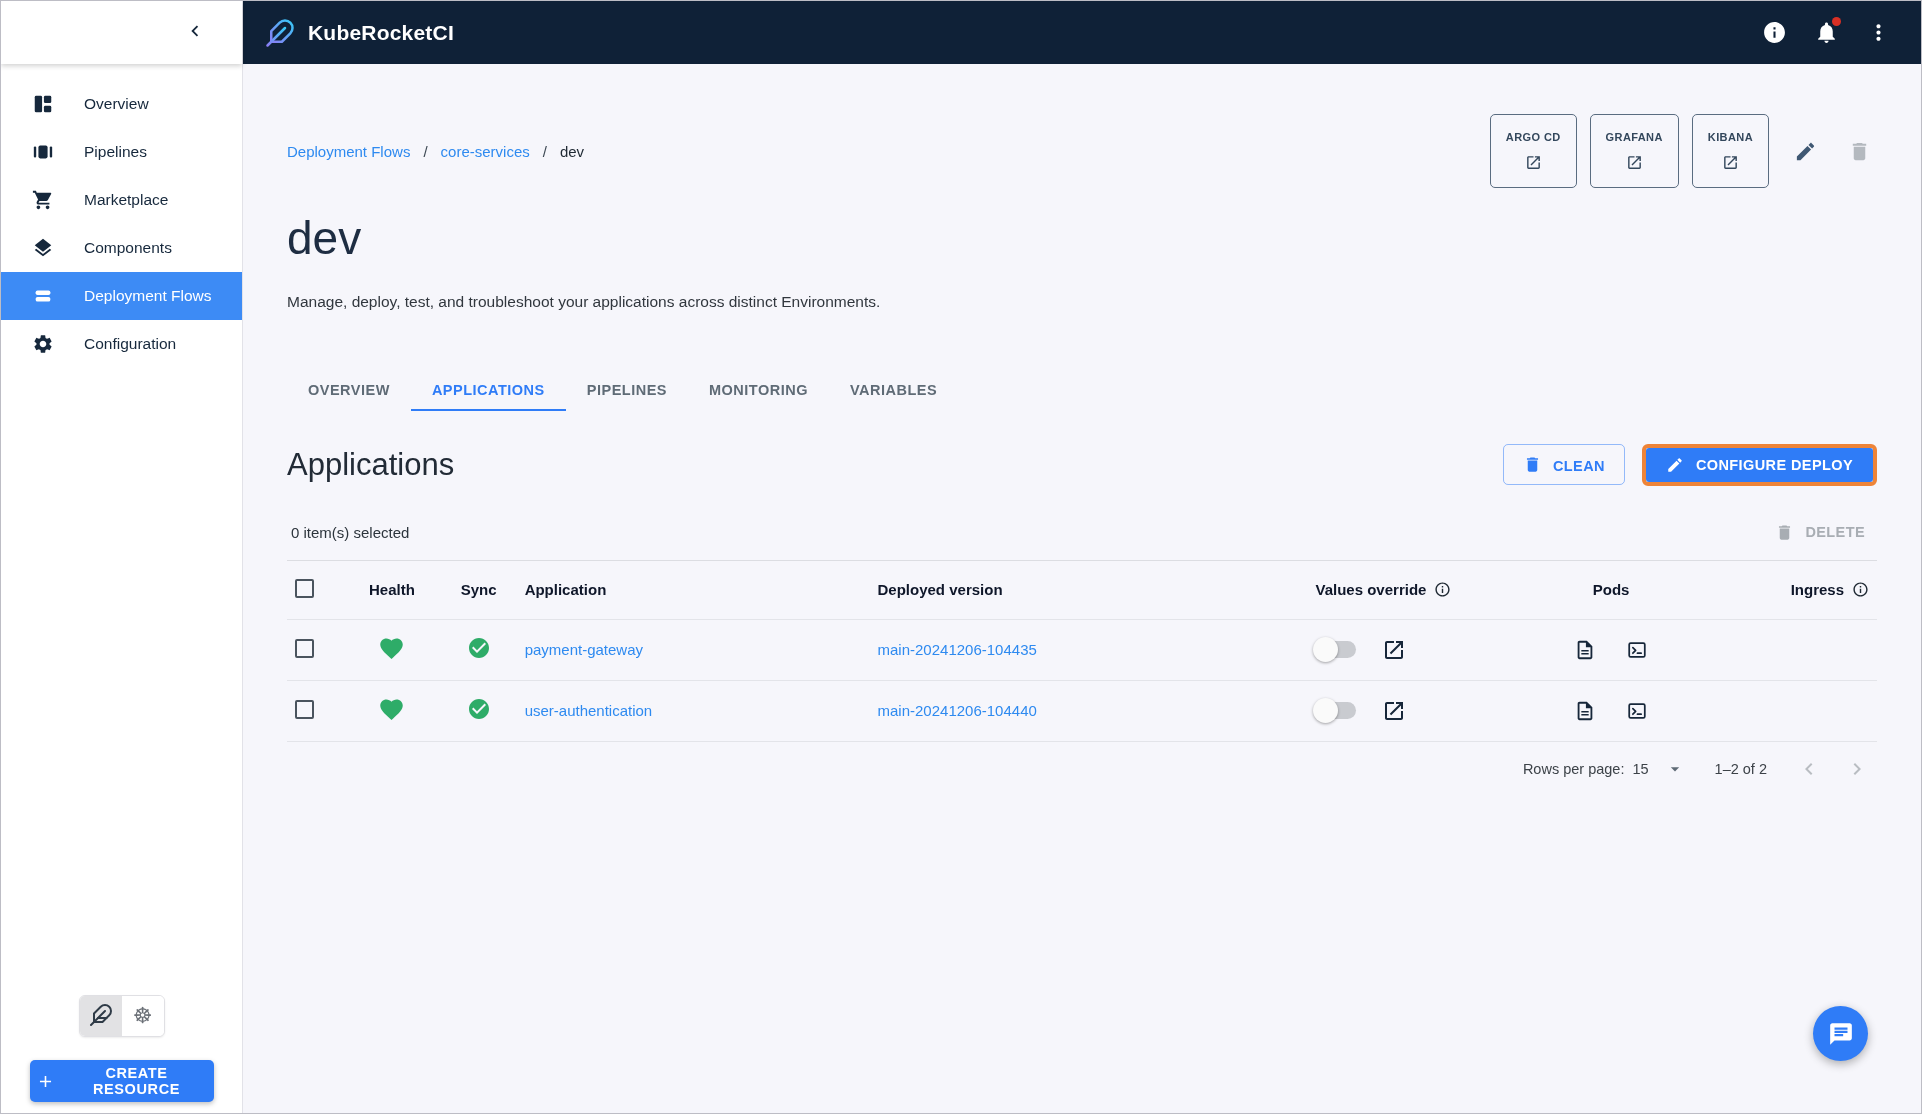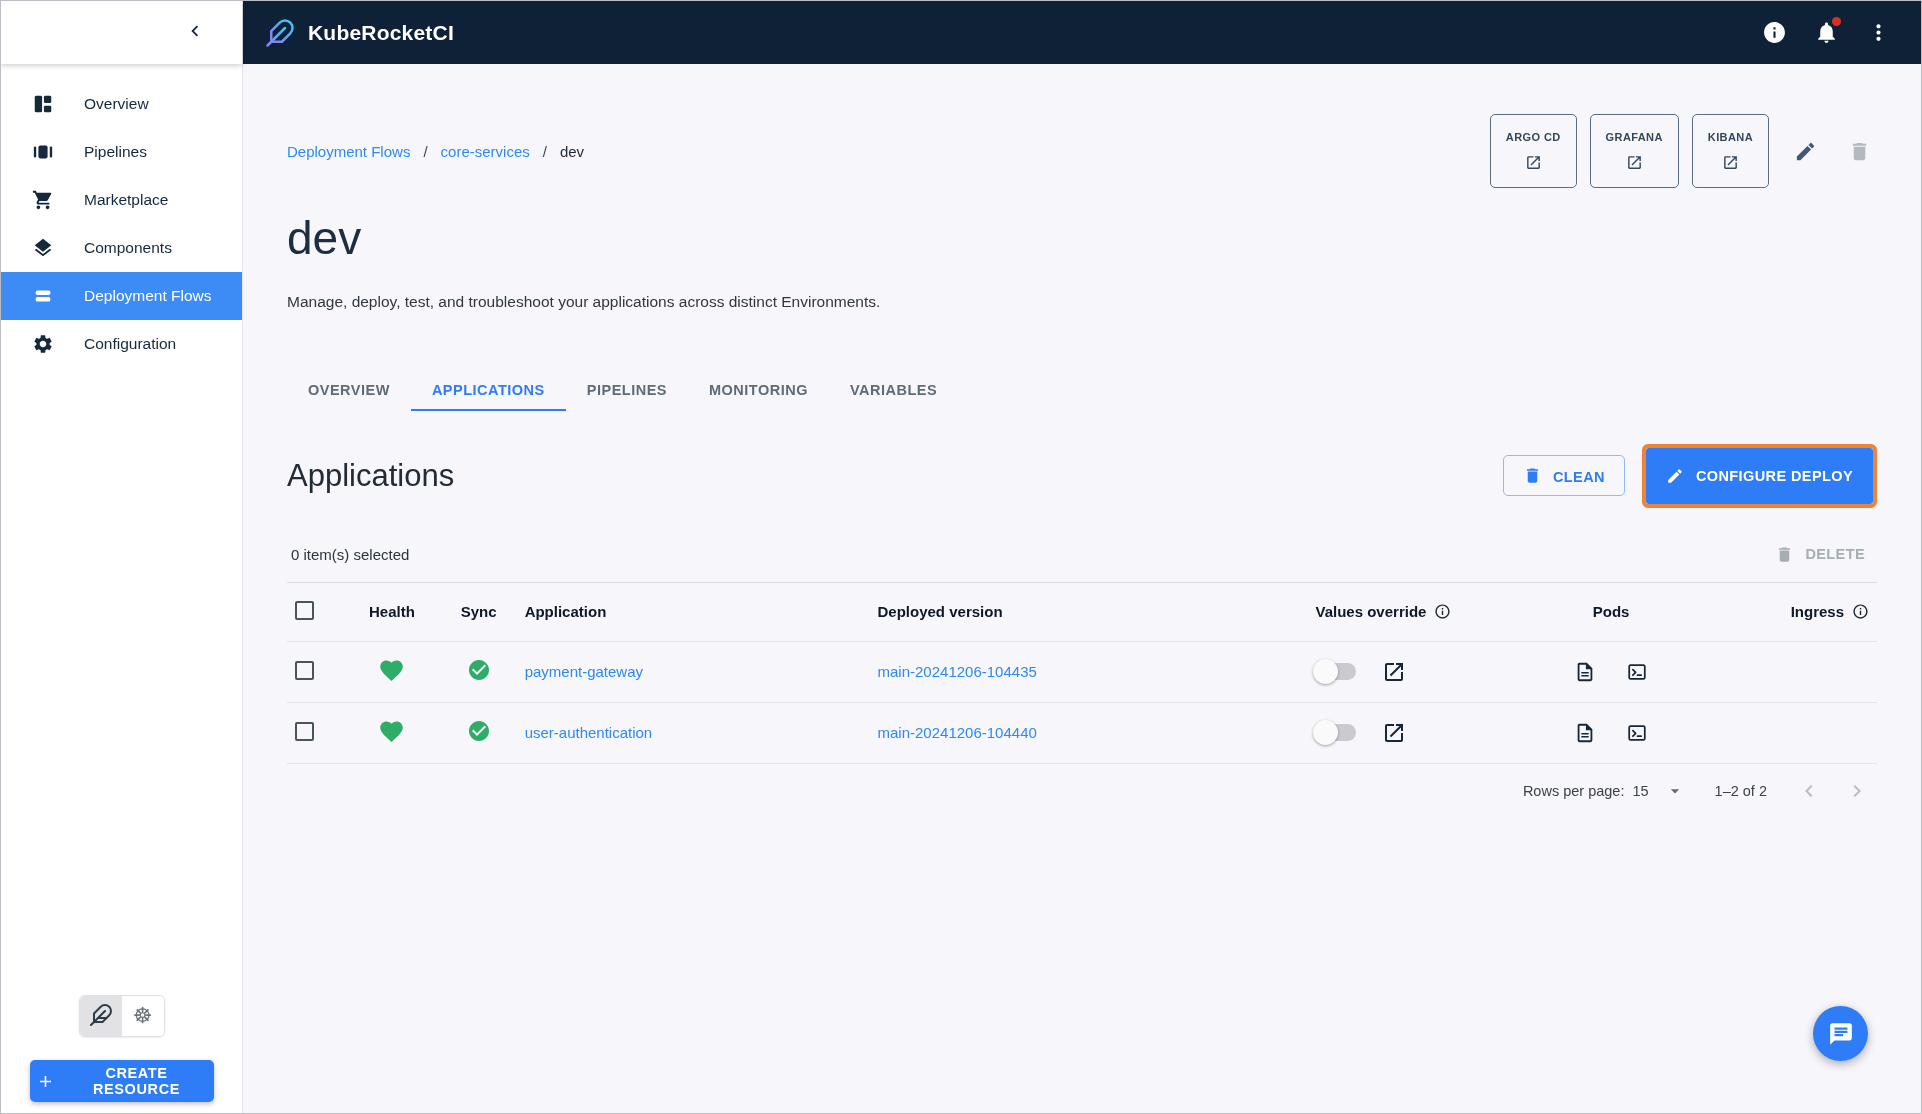--- a/index.html
+++ b/index.html
@@ -116,21 +116,21 @@
   .btn-outlined {
     display:flex; align-items:flex-end; gap:11px;
     padding:10px 19px;
     border:1px solid rgba(47,124,247,.5); background:transparent; border-radius:5px;
     color:#2f7cf7; font-size:14.5px; font-weight:bold; letter-spacing:.4px;
     cursor:pointer; font-family:inherit;
   }
   .highlight { border:4px solid #ee8438; border-radius:6px; }
   .btn-contained {
     display:flex; align-items:center; gap:12px;
-    padding:19px 20px;
+    padding:8px 20px;
     border:none; background:#2f7cf7; border-radius:3px;
     color:#ffffff; font-size:14.5px; font-weight:bold; letter-spacing:.4px;
     cursor:pointer; font-family:inherit;
   }
 
   
   .table-toolbar {
     display:flex; justify-content:space-between; align-items:center;
     margin-top:36px; padding:0 6px 17px 4px;
     border-bottom:1px solid #dcdde2;

